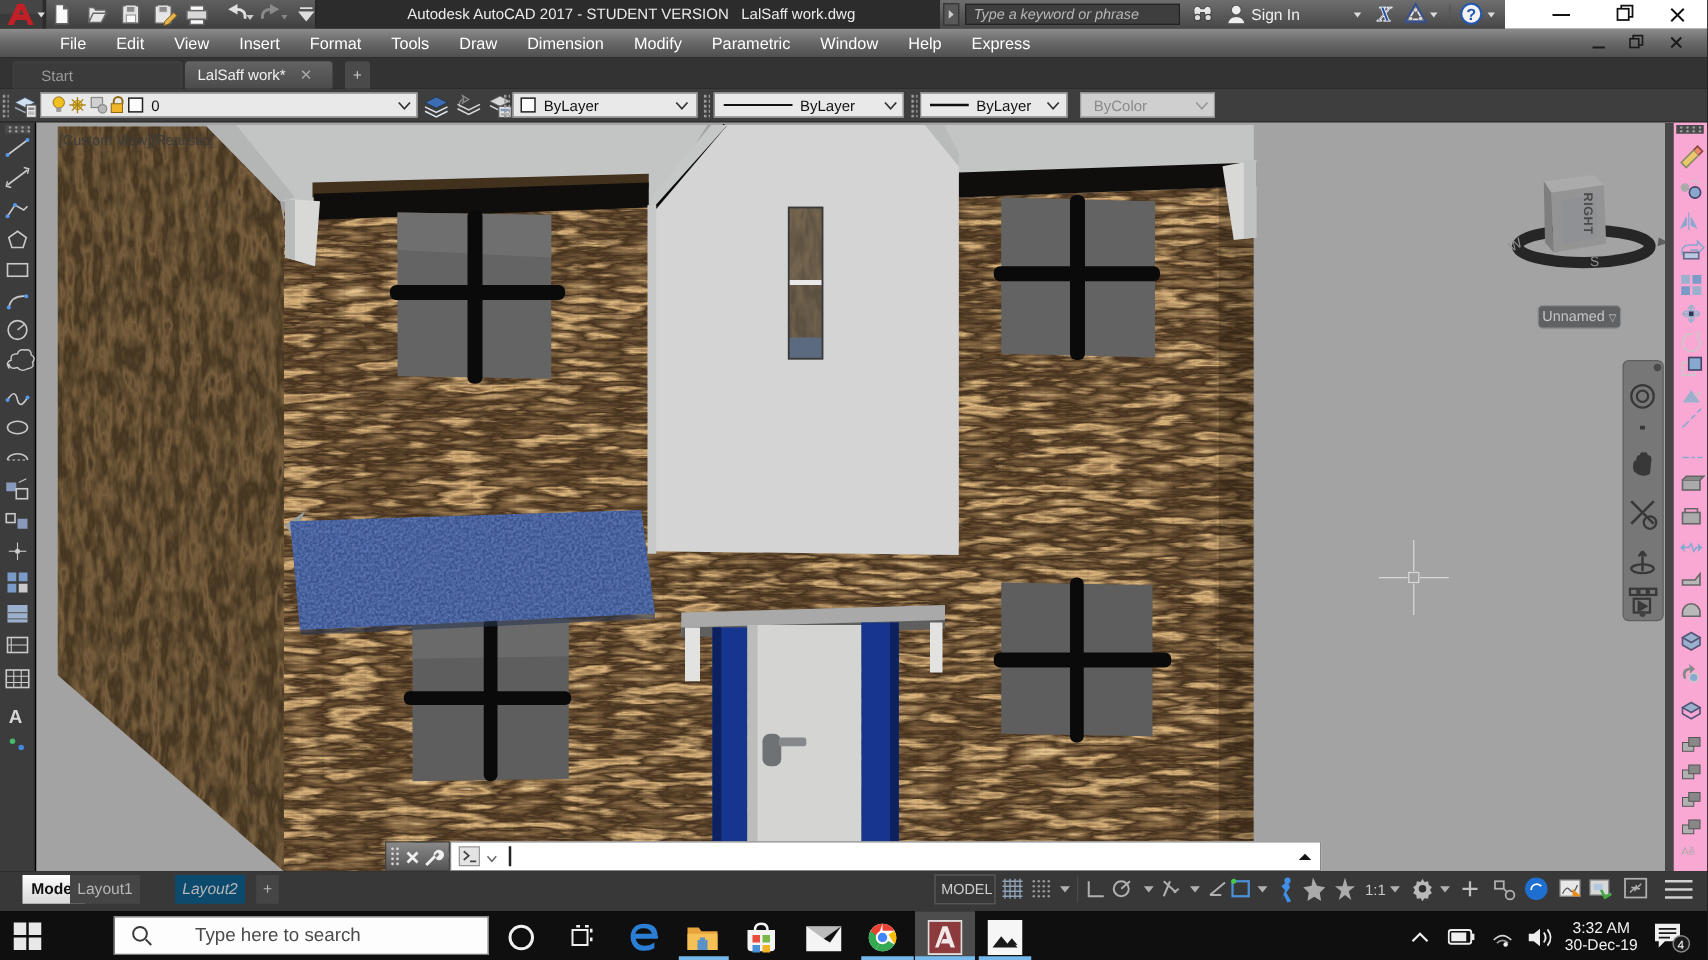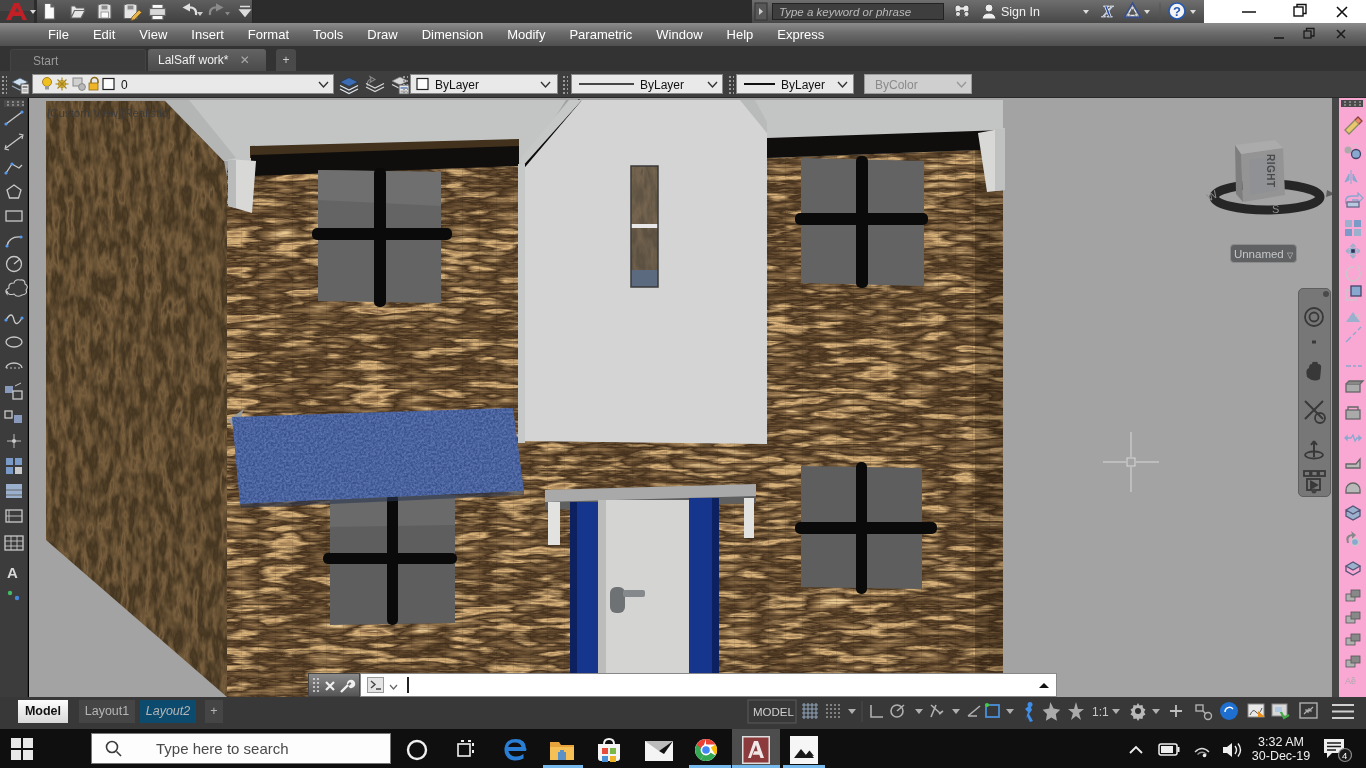--- a/index.html
+++ b/index.html
@@ -96,20 +96,21 @@
         <path d="M188 12 l2.5 3.5 2.5-3.5 z" fill="#888"></path>
         <path d="M203 6.5 h10 M203 10 l5 6 5-6 z" stroke="#ddd" stroke-width="1.5" fill="#ddd"></path>
       </svg>
     </div>
     <svg width="37" height="23" viewBox="0 0 37 23" style="position:absolute;left:0;top:0;">
       <rect x="0" y="0" width="34" height="23" fill="#3a3a3a"></rect>
       <rect x="0" y="0" width="34" height="11" fill="#454545"></rect>
       <path d="M6 20 L14 3 h5 L27 20 h-4.5 l-1.5-4 h-8 l2-4.5 h4.2 L17 7.5 11 20 z" fill="#c02026"></path>
       <path d="M30 10 l3 4 3-4 z" fill="#ddd"></path>
     </svg>
+    <div id="titletext">Autodesk AutoCAD 2017 - STUDENT VERSION&nbsp;&nbsp;&nbsp;LalSaff work.dwg</div>
     <div id="infocenter">
       <svg width="452" height="23" viewBox="0 0 452 23">
         <rect x="3" y="3" width="12" height="17" fill="#585858" stroke="#333" stroke-width="1"></rect>
         <path d="M7 8 l4 3.5 -4 3.5 z" fill="#ccc"></path>
         <g transform="translate(200,0)">
           <path d="M3 8 q0-3 3-3 q2 0 2.6 2 h2.8 Q12 5 14 5 q3 0 3 3 l-1 9 h-4 l-0.4-7 h-3.2 L8 17 H4 z" fill="#e8e8e8" stroke="#444" stroke-width="0.8"></path>
           <circle cx="6" cy="14" r="2.6" fill="#ddd" stroke="#444"></circle>
             <circle cx="14.5" cy="14" r="2.6" fill="#ddd" stroke="#444"></circle>
         </g>
         <g transform="translate(228,0)">
@@ -650,21 +651,21 @@
         <div style="position:absolute;left:46px;top:3px;width:1.5px;height:16px;background:#222;"></div>
         <svg width="14" height="14" viewBox="0 0 14 14" style="position:absolute;right:5px;top:5px;">
             <path d="M2 9 l5-5 5 5 z" fill="#111"></path>
           </svg>
       </div>
     </div>
   </div>
 
   <div id="statusrow">
     <div class="ltab" style="left:18px;width:50px;background:linear-gradient(#fdfdfd,#d8d8d8);color:#111;font-weight:bold;">Model</div>
-    <div class="ltab" style="left:79px;width:56px;background:#454545;text-align:center;">Layout1</div>
+    <div class="ltab" style="left:56px;width:56px;background:#454545;text-align:center;">Layout1</div>
     <div class="ltab" style="left:140px;width:56px;background:#0c4a6e;font-style:italic;">Layout2</div>
     <div class="ltab" style="left:205px;width:18px;background:#454545;">+</div>
     <svg width="626" height="29" viewBox="0 0 626 29" style="position:absolute;left:740px;top:0;">
       <rect x="8" y="3" width="48" height="23" fill="none" stroke="#5a5a5a"></rect>
       <text x="13" y="18.5" font-size="11.5" fill="#d0d0d0">MODEL</text>
       <g fill="#8fa4b8">
         <g transform="translate(60,6)">
           <g>
             <path d="M2 2 h16 M2 6 h16 M2 10 h16 M2 14 h16 M4 0 v16 M8 0 v16 M12 0 v16 M16 0 v16" stroke="#8fa4b8" stroke-width="1.1"></path>
           </g>

